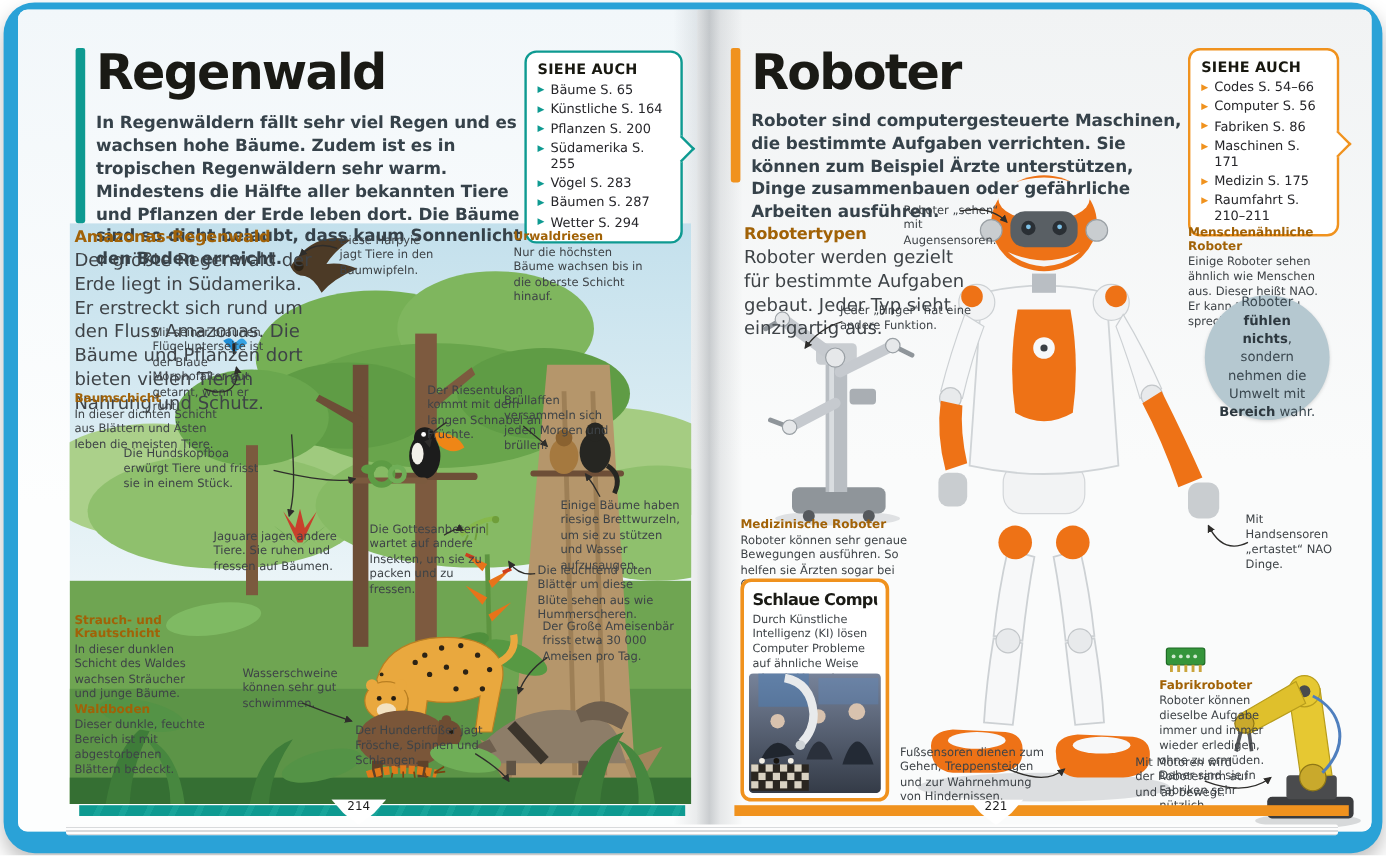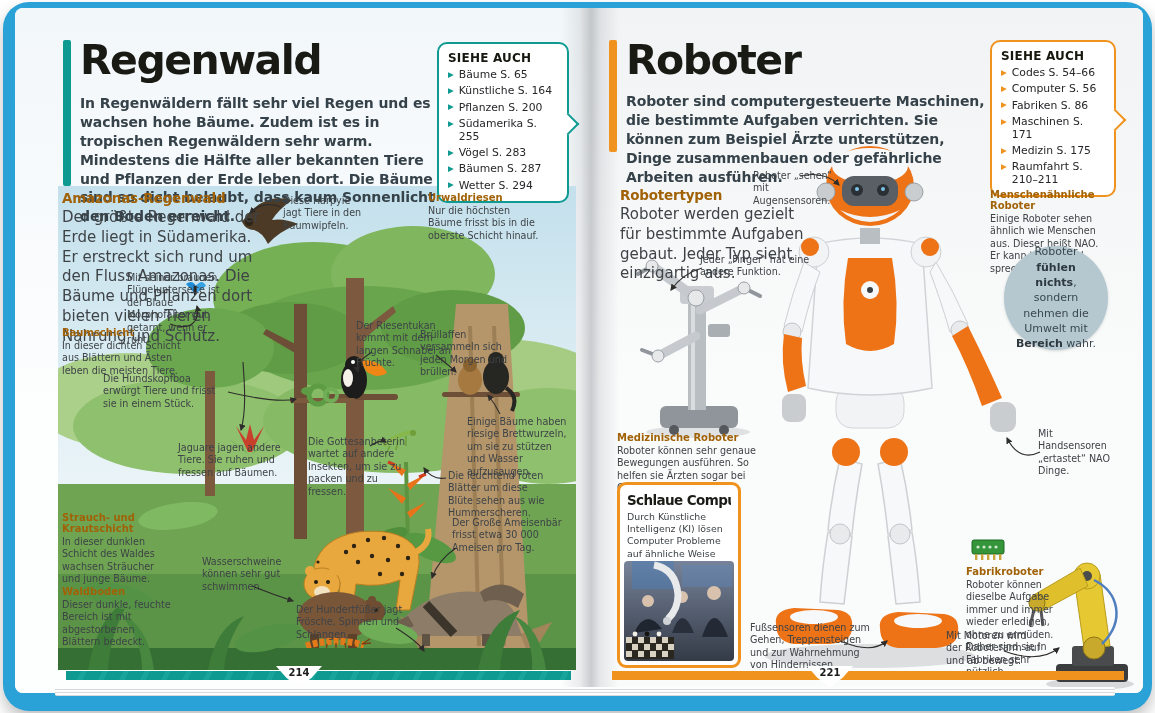--- a/index.html
+++ b/index.html
@@ -30,21 +30,21 @@
   .seealso.teal::after{border-top:2.5px solid #0e9a91;border-right:2.5px solid #0e9a91;}
   .seealso.orng::after{border-top:2.5px solid #f0921e;border-right:2.5px solid #f0921e;}
   .sa-title{font-weight:bold;font-size:12px;color:#17170f;margin-bottom:4px;letter-spacing:0.2px;}
   .sa-item{display:flex;margin:4px 0;font-size:10.8px;color:#26262a;line-height:1.15;}
   .sa-b{font-size:7.5px;margin-right:5px;margin-top:1.5px;}
   .teal .sa-b{color:#0e9a91;}
   .orng .sa-b{color:#f0921e;}
   .bar{position:absolute;height:9px;}
   .bar.teal{background:repeating-linear-gradient(115deg,#0e9a91 0 14px,#18a49a 14px 19px);}
   .bar.orng{background:#f0921e;}
-  .badge{position:absolute;width:46px;height:21px;background:#fff;clip-path:polygon(0 0,100% 0,78% 52%,50% 100%,22% 52%);display:flex;justify-content:center;font-size:10px;font-weight:bold;color:#1c1c1c;padding-top:1px;filter:drop-shadow(0 0 1px rgba(0,0,0,.45));}
+  .badge{position:absolute;width:46px;height:21px;background:#fff;clip-path:polygon(0 0,100% 0,78% 52%,50% 100%,22% 52%);display:flex;justify-content:center;font-size:10px;font-weight:normal;color:#1c1c1c;padding-top:1px;filter:drop-shadow(0 0 1px rgba(0,0,0,.45));}
   .bubble{position:absolute;width:104px;height:104px;border-radius:50%;background:#b5c8d0;display:flex;align-items:center;justify-content:center;text-align:center;font-size:11px;line-height:1.4;color:#3a474f;padding:10px;box-sizing:border-box;box-shadow:0 1px 3px rgba(0,0,0,.15);}
   .bubble b{color:#2d383f;}
   .ibox{position:absolute;background:#fff;border:3px solid #f0921e;border-radius:9px;box-sizing:border-box;padding:7px 7px;}
   .ibox .it{font-weight:bold;font-size:13.5px;letter-spacing:-0.6px;color:#1b1b16;white-space:nowrap;overflow:hidden;}
   .ibox .ib{font-size:9.4px;line-height:1.3;color:#3e4347;margin-top:3px;}
   .iphoto{position:absolute;left:4px;right:4px;bottom:4px;height:100px;border-radius:4px;overflow:hidden;}
   svg{display:block;}
 </style>
 </head>
 <body>
@@ -236,21 +236,21 @@
         <span class="sa-t"><span>Wetter</span> <span>S. 294</span></span>
       </div>
   </div>
 
   <div class="sec big" style="left:62px;top:190px;width:205px">
     <div class="sh">Amazonas-Regenwald</div>
     <div class="sb">Der größte Regenwald der Erde liegt in Südamerika. Er erstreckt sich rund um den Fluss Amazonas. Die Bäume und Pflanzen dort bieten vielen Tieren Nahrung und Schutz.</div>
   </div>
   <div class="sec small" style="left:428px;top:192px;width:115px">
     <div class="sh">Urwaldriesen</div>
-    <div class="sb">Nur die höchsten Bäume frisst bis in die oberste Schicht hinauf.</div>
+    <div class="sb">Nur die höchsten Bäume wachsen bis in die oberste Schicht hinauf.</div>
   </div>
   <div class="sec small" style="left:62px;top:327px;width:122px">
     <div class="sh">Baumschicht</div>
     <div class="sb">In dieser dichten Schicht aus Blättern und Ästen leben die meisten Tiere.</div>
   </div>
   <div class="sec small" style="left:62px;top:512px;width:110px">
     <div class="sh">Strauch- und Krautschicht</div>
     <div class="sb">In dieser dunklen Schicht des Waldes wachsen Sträucher und junge Bäume.</div>
   </div>
   <div class="sec small" style="left:62px;top:586px;width:112px">

